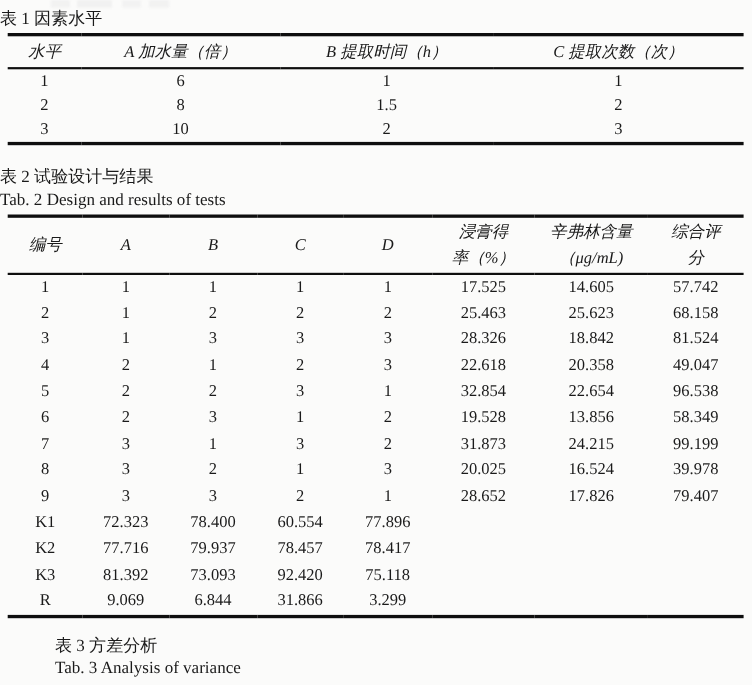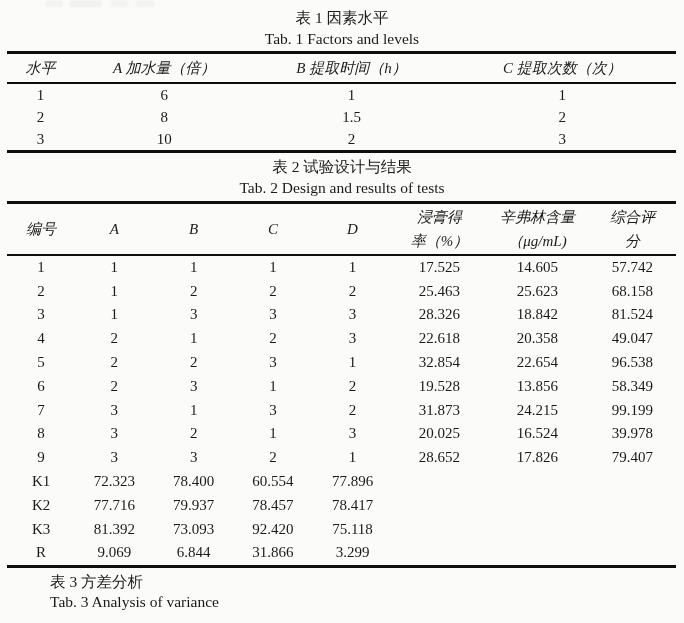--- a/index.html
+++ b/index.html
@@ -20,26 +20,26 @@
     width: 108px;
     height: 7px;
     background: linear-gradient(90deg,
       #f0f0f0 0 16%, rgba(0,0,0,0) 16% 22%,
       #efefef 22% 52%, rgba(0,0,0,0) 52% 60%,
       #f1f1f1 60% 76%, rgba(0,0,0,0) 76% 83%,
       #f0f0f0 83% 100%);
     filter: blur(1px);
     opacity: 0.8;
   }
-  .caption { text-align: center; font-size: 15.5px; line-height: 21px; }
+  .caption { text-align: left; font-size: 15.5px; line-height: 21px; }
   .caption-block-1 { padding-top: 7px; }
-  .caption-block-2 { padding-top: 3px; }
+  .caption-block-2 { padding-top: 18px; }
   .caption-left {
     text-align: left;
-    padding: 4px 0 0 50px;
+    padding: 16px 0 0 50px;
     font-size: 15.5px;
     line-height: 20px;
   }
   table {
     border-collapse: collapse;
     table-layout: fixed;
     width: 669px;
     margin-left: 7px;
     border-top: 3px solid #0e0e0e;
     border-bottom: 3px solid #0e0e0e;
@@ -62,21 +62,20 @@
   .t2 td { height: 23.8px; }
   .hline { display: block; line-height: 24px; }
 </style>
 </head>
 <body>
 
 <div class="artifact"></div>
 
 <div class="caption-block-1">
   <div class="caption">表 1  因素水平</div>
-  <div class="caption">Tab. 1 Factors and levels</div>
 </div>
 
 <table class="t1">
   <colgroup>
     <col style="width:10%">
     <col style="width:27%">
     <col style="width:29%">
     <col style="width:34%">
   </colgroup>
   <thead>

